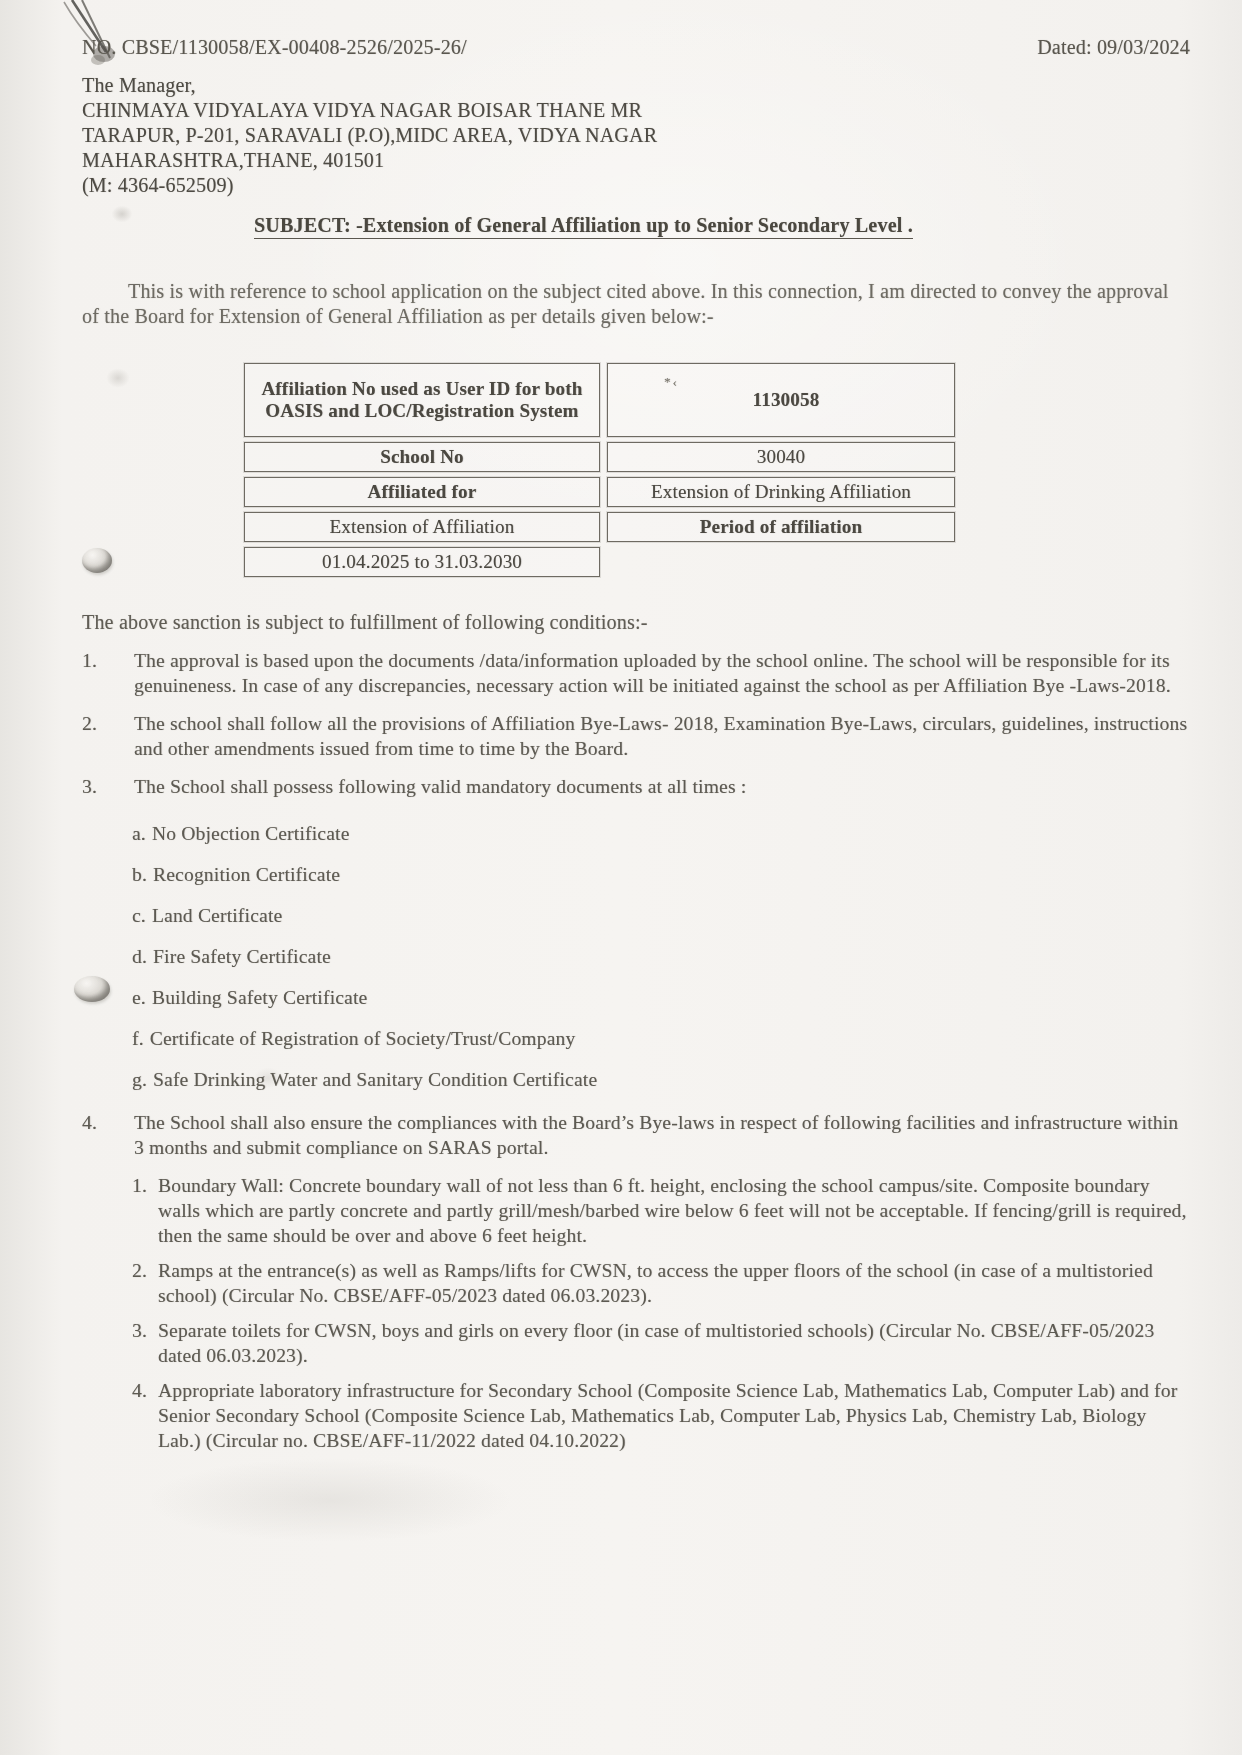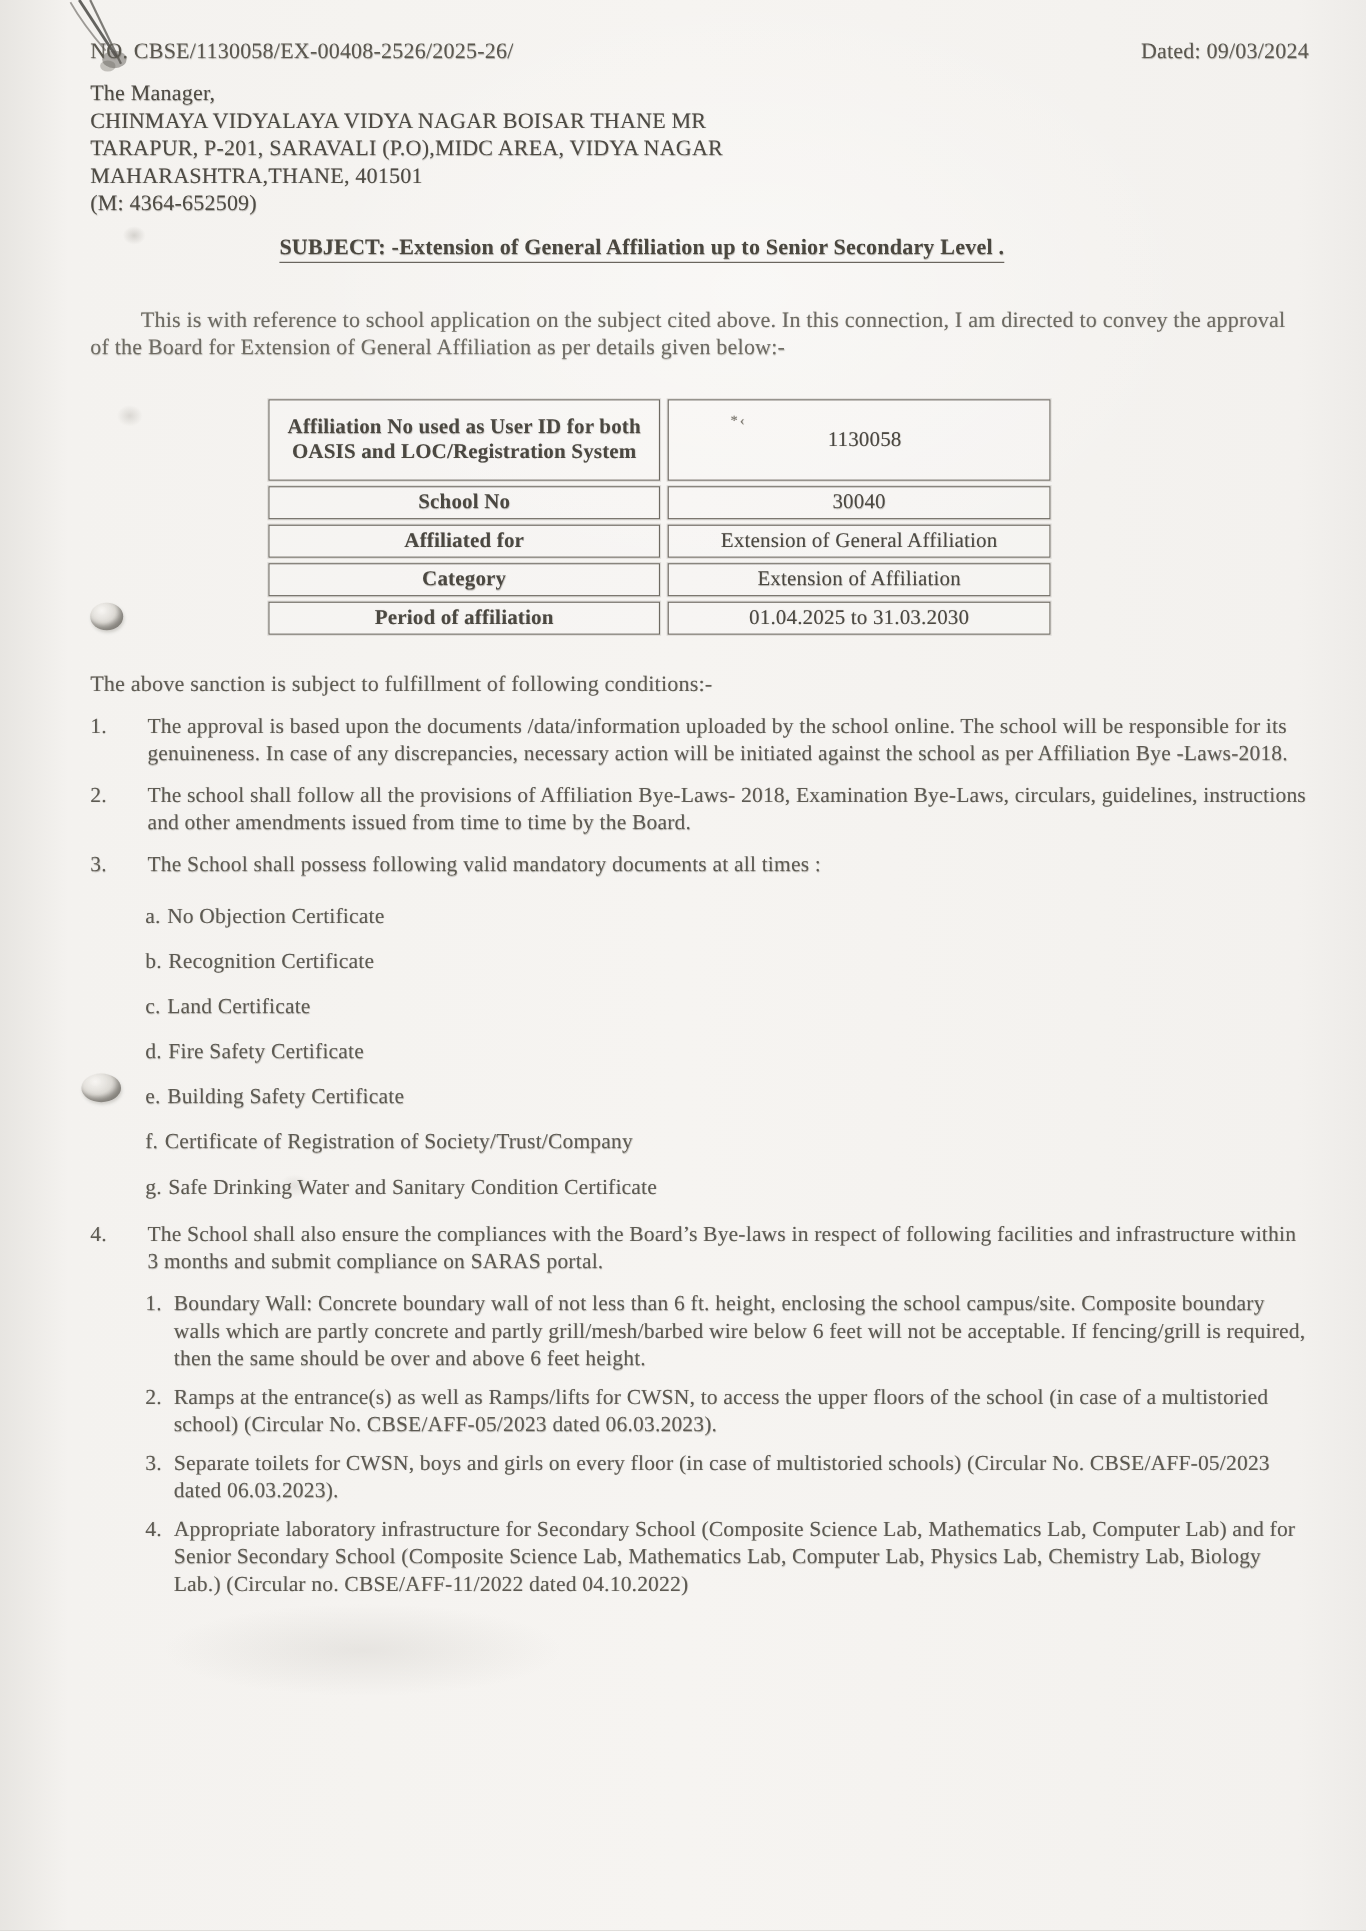--- a/index.html
+++ b/index.html
@@ -43,21 +43,21 @@
   .cell{
     border:1.7px solid #6e6a62;
     box-shadow:0 0 0 1px rgba(110,106,98,0.18);
     display:flex;align-items:center;justify-content:center;
     text-align:center;padding:3px 10px;box-sizing:border-box;
     min-height:29px;position:relative;
     background:rgba(255,255,255,0.15);
   }
   .cell.tall{min-height:74px;}
   .cell.label{font-weight:700;}
-  .cell.v-bold{font-weight:400;padding-left:20px;}
+  .cell.v-bold{font-weight:700;padding-left:20px;}
   .pen-asterisk{position:absolute;left:56px;top:10px;font-size:13px;color:#7a766d;font-weight:400;}
   .pen-asterisk::before{content:"*\2039";letter-spacing:2px;}
   .sanction{margin:34px 0 14px 0;font-size:20px;color:#605d55;}
   .cond{display:grid;grid-template-columns:52px 1fr;margin-bottom:13px;font-size:19.5px;line-height:25px;color:#5d5a52;}
   .cond .cnum{color:#5d5a52;}
   .docs{margin:24px 0 2px 50px;font-size:19.5px;color:#5d5a52;}
   .doc-item{margin-bottom:19px;}
   .doc-item .sep{display:inline-block;width:6px;}
   .facilities{margin:6px 0 0 50px;font-size:19.5px;color:#5d5a52;}
   .fac-item{display:grid;grid-template-columns:26px 1fr;line-height:25px;margin-bottom:10px;}
@@ -107,22 +107,21 @@
 
     <div class="aff-table">
       <div class="cell label tall">Affiliation No used as User ID for both OASIS and LOC/Registration System</div>
       <div class="cell v-bold tall">
         <span class="pen-asterisk"></span>
         <span>1130058</span>
       </div>
       <div class="cell label">School No</div>
       <div class="cell">30040</div>
       <div class="cell label">Affiliated for</div>
-      <div class="cell">Extension of General Affiliation</div>
-      <div class="cell label">Category</div>
+      <div class="cell">Extension of Drinking Affiliation</div>
       <div class="cell">Extension of Affiliation</div>
       <div class="cell label">Period of affiliation</div>
       <div class="cell">01.04.2025 to 31.03.2030</div>
     </div>
 
     <p class="sanction">The above sanction is subject to fulfillment of following conditions:-</p>
 
     <div class="cond">
       <span class="cnum">1.</span>
       <div class="ctext">The approval is based upon the documents /data/information uploaded by the school online. The school will be responsible for its genuineness. In case of any discrepancies, necessary action will be initiated against the school as per Affiliation Bye -Laws-2018.</div>

